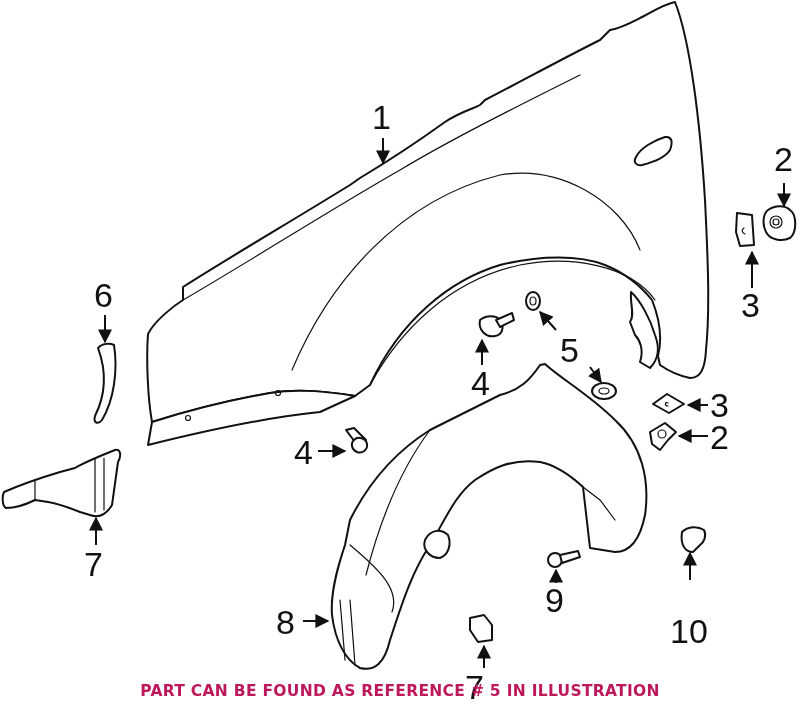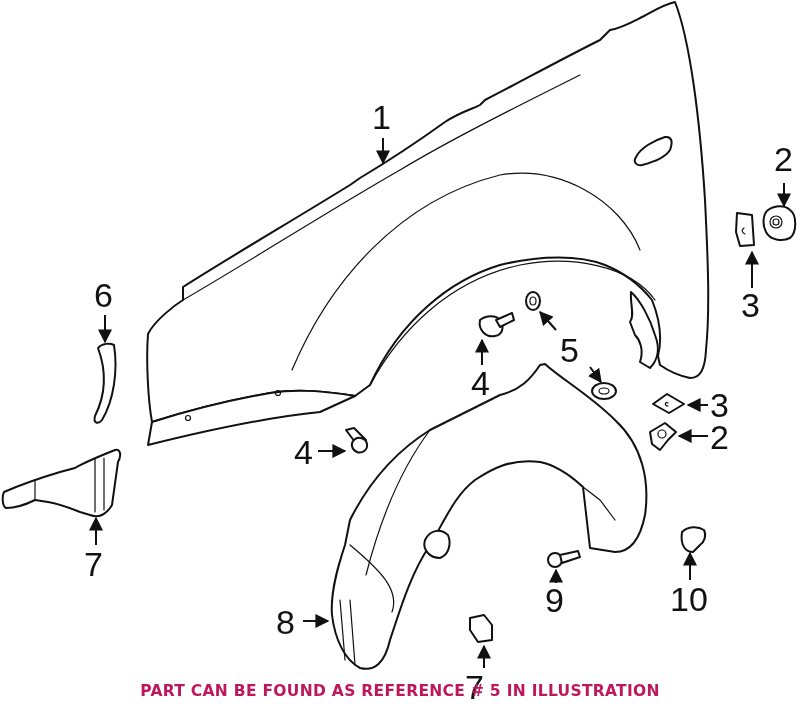--- a/index.html
+++ b/index.html
@@ -127,19 +127,19 @@
   <span class="callout" style="left:372px;top:100px">1</span>
   <span class="callout" style="left:774px;top:142px">2</span>
   <span class="callout" style="left:741px;top:288px">3</span>
   <span class="callout" style="left:94px;top:278px">6</span>
   <span class="callout" style="left:560px;top:333px">5</span>
   <span class="callout" style="left:471px;top:366px">4</span>
   <span class="callout" style="left:710px;top:388px">3</span>
   <span class="callout" style="left:294px;top:435px">4</span>
   <span class="callout" style="left:710px;top:420px">2</span>
   <span class="callout" style="left:84px;top:547px">7</span>
-  <span class="callout" style="left:670px;top:582px">10</span>
+  <span class="callout" style="left:670px;top:614px">10</span>
   <span class="callout" style="left:545px;top:583px">9</span>
   <span class="callout" style="left:276px;top:605px">8</span>
   <span class="callout" style="left:465px;top:670px">7</span>
 
   <div class="banner">PART CAN BE FOUND AS REFERENCE # 5 IN ILLUSTRATION</div>
 </div>
 
 </body></html>

